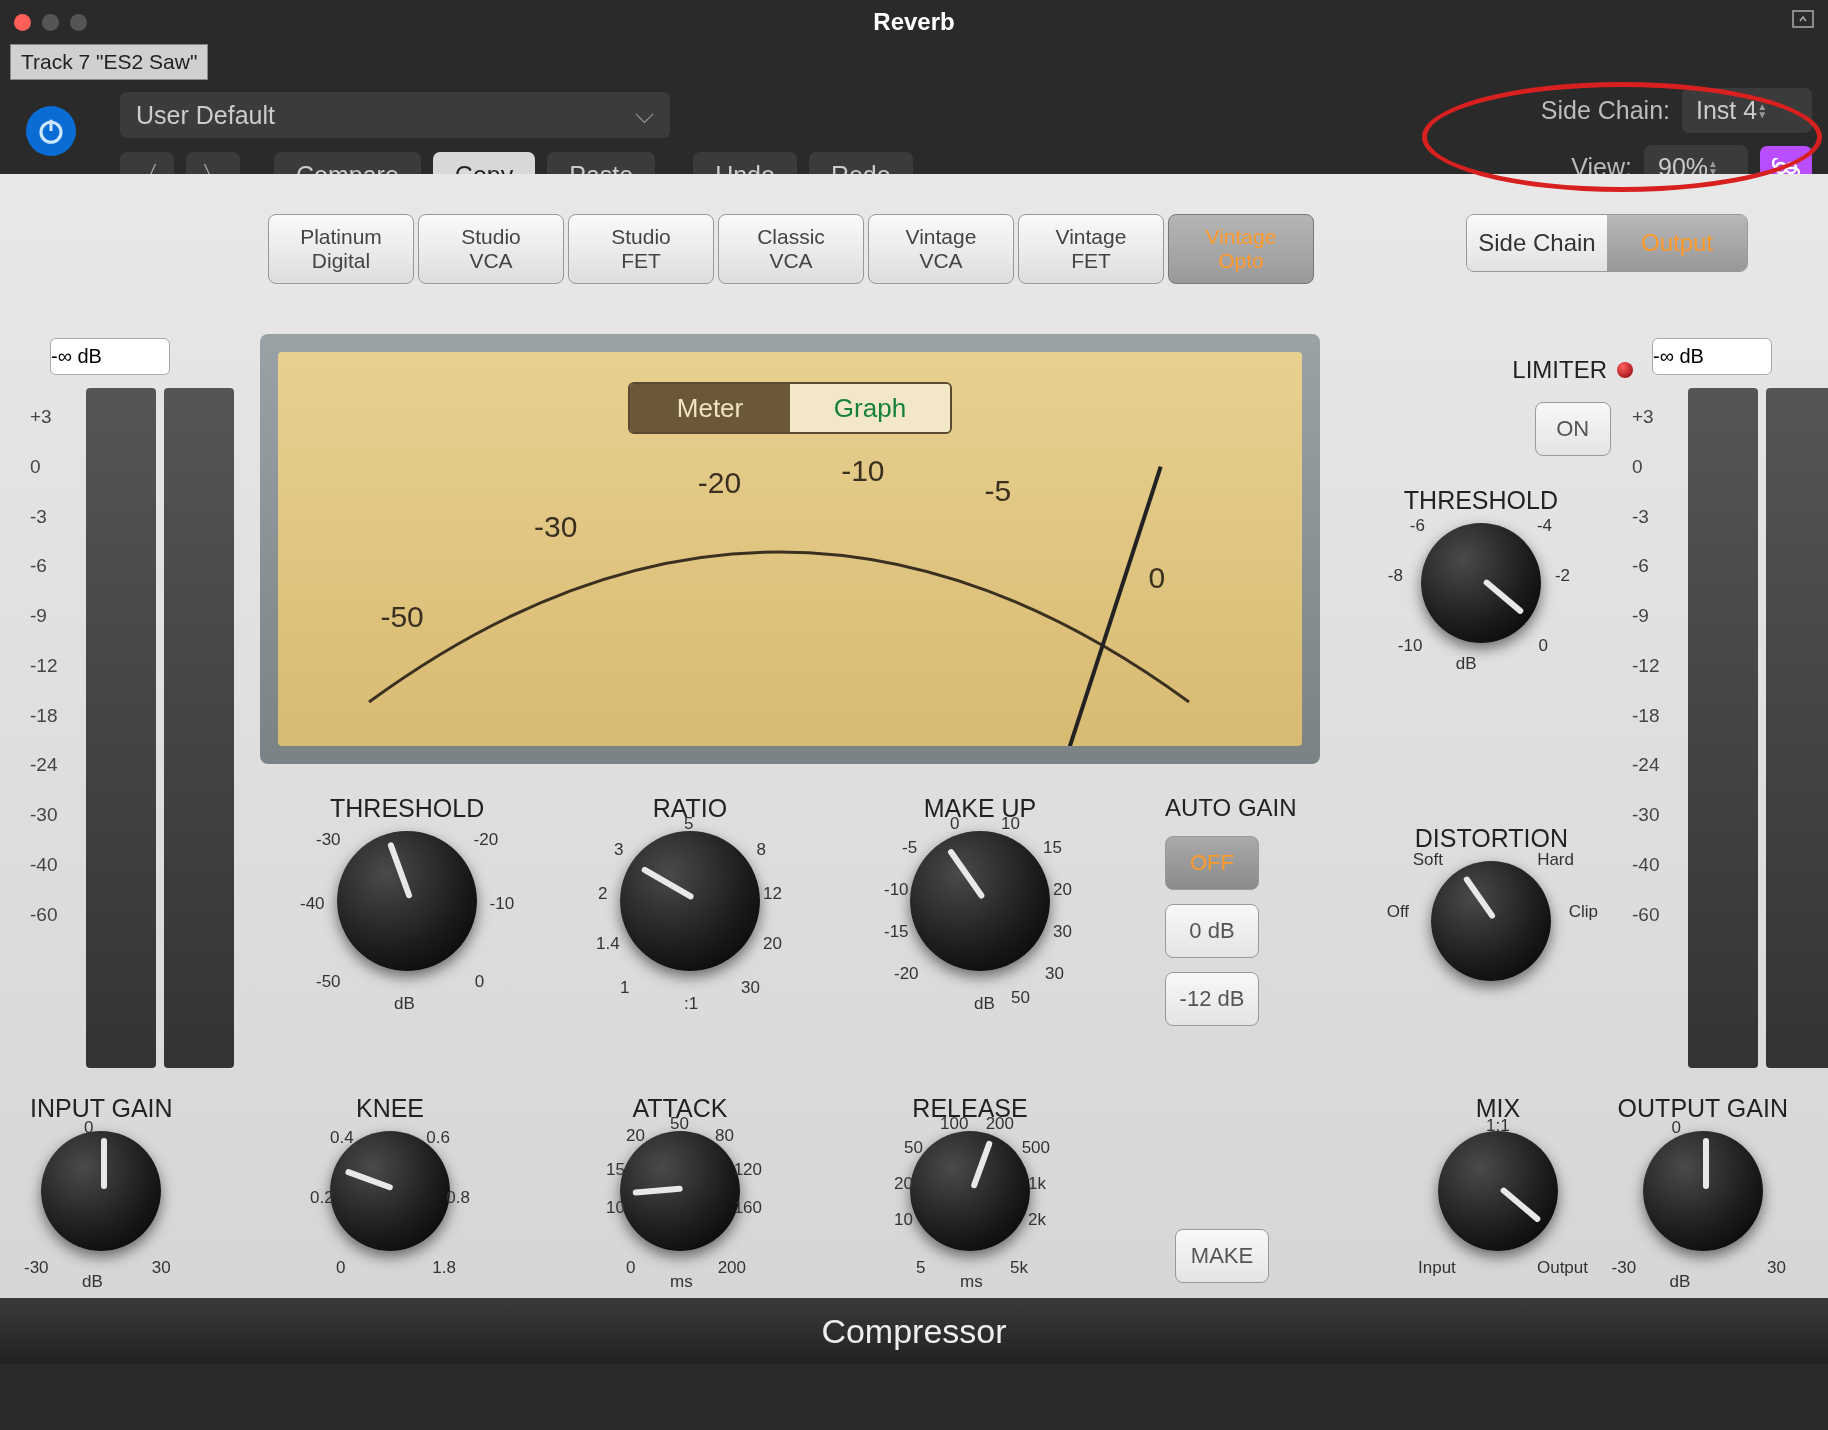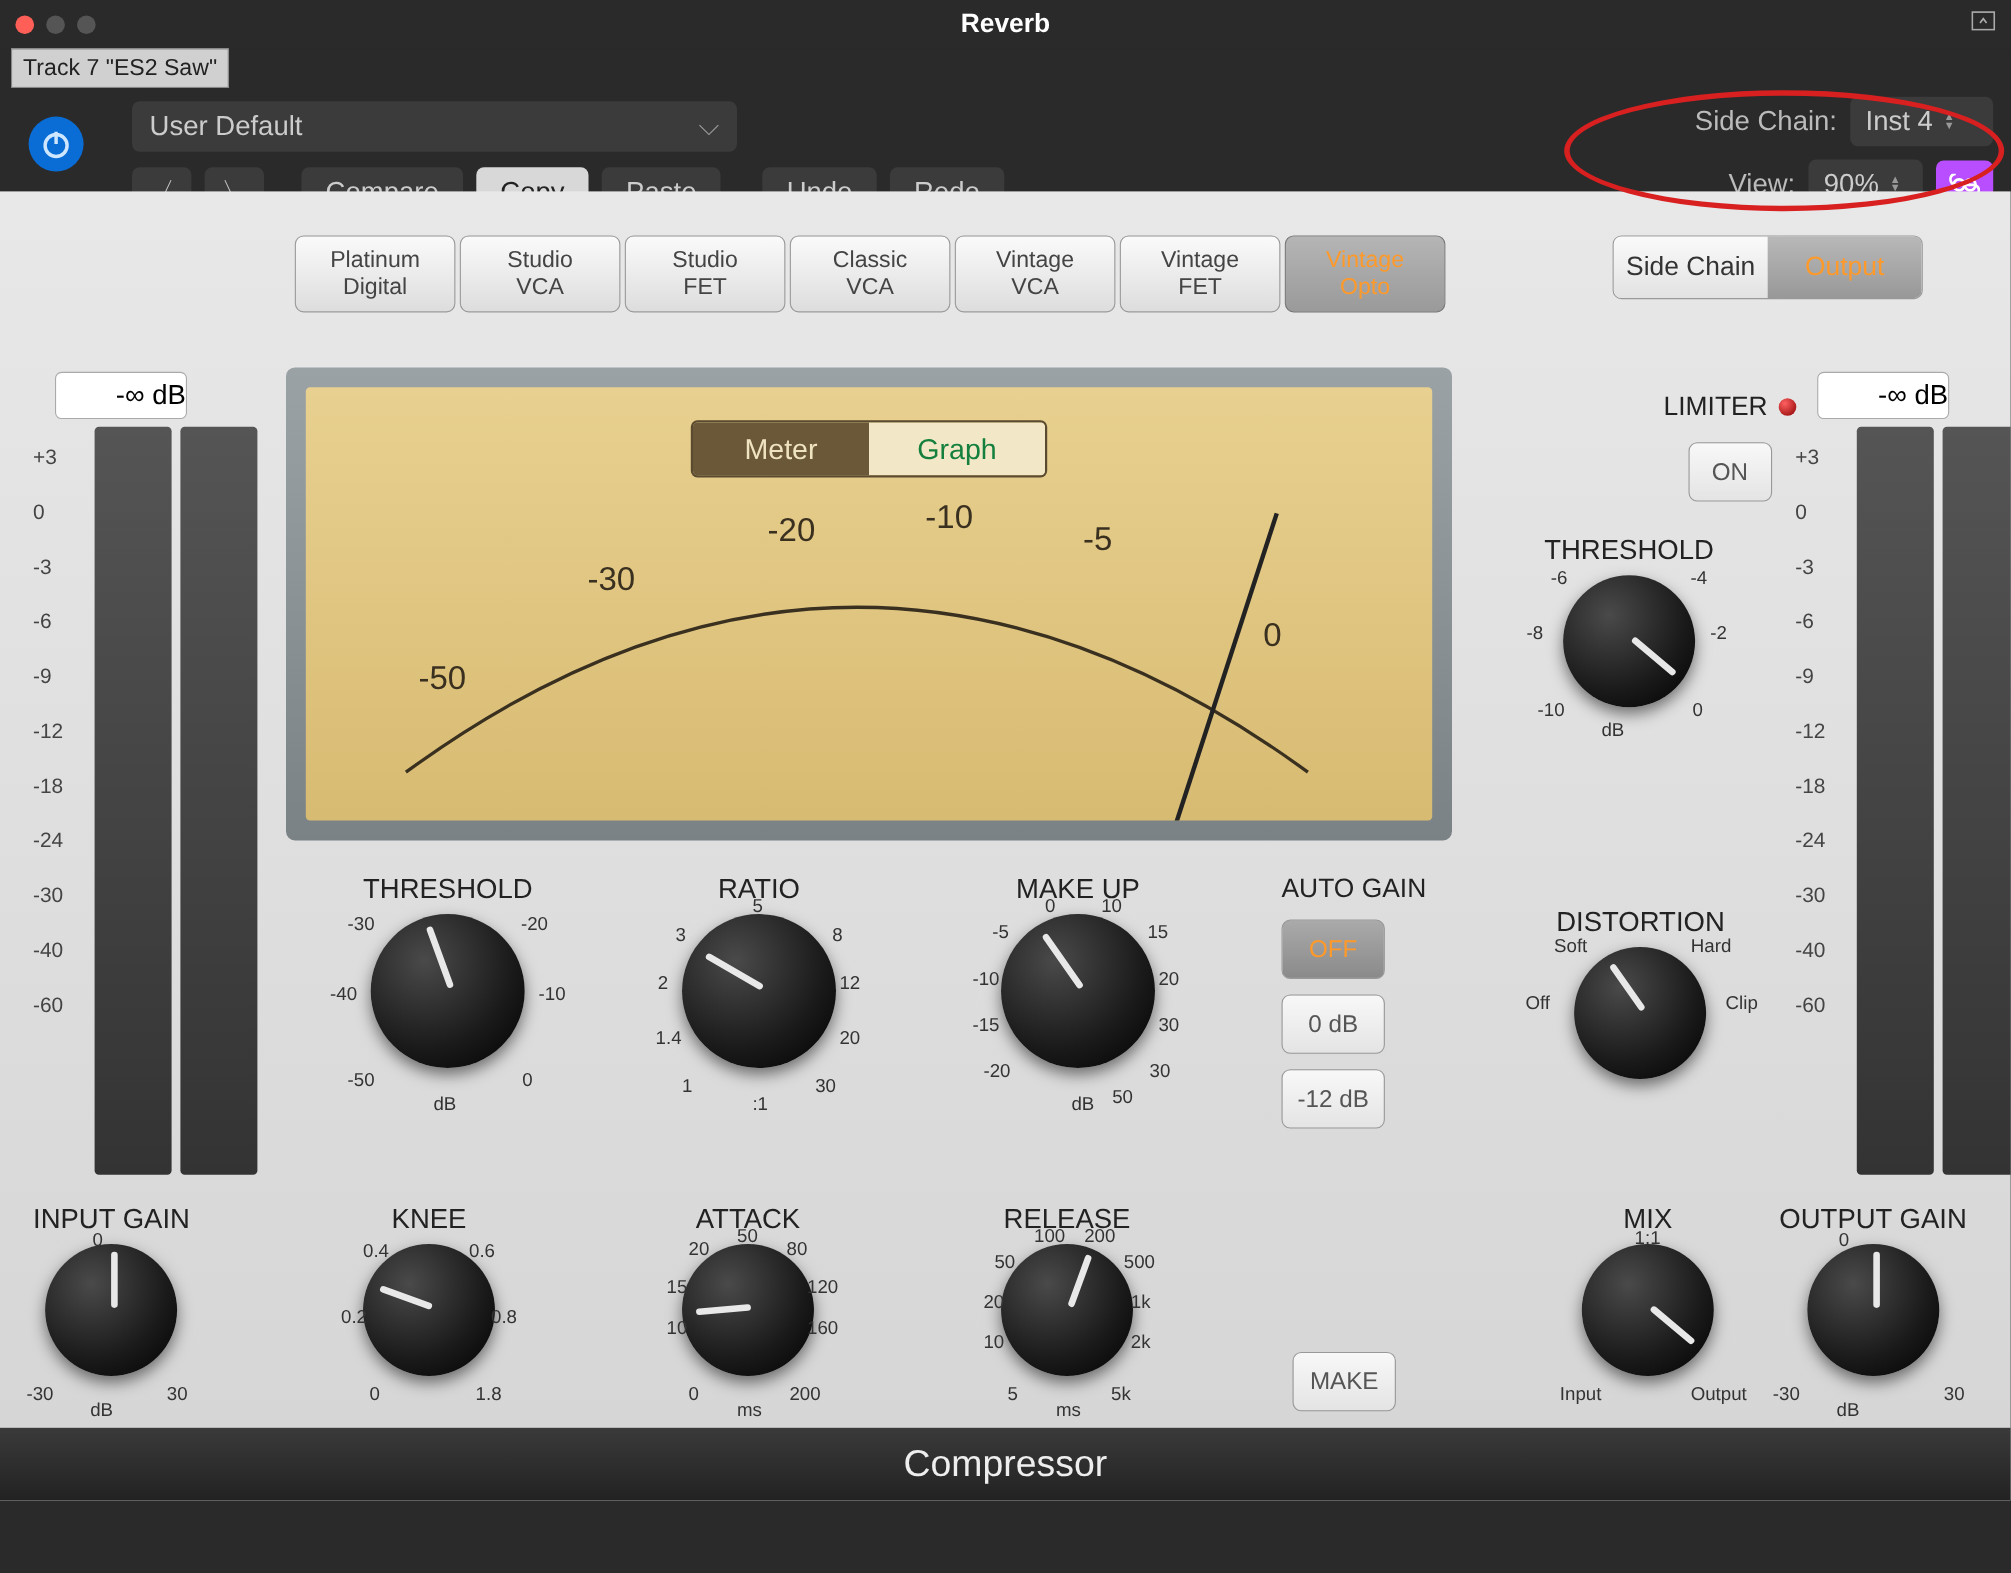--- a/index.html
+++ b/index.html
@@ -16,42 +16,42 @@
 .power svg{width:30px;height:30px}
 .preset{position:absolute;left:120px;top:48px;width:550px;height:46px;background:#3b3b3b;border-radius:7px;display:flex;align-items:center;padding:0 16px;color:#ccc;font-size:25px}
 .preset .chev{margin-left:auto;color:#999}
 .btnrow{position:absolute;left:120px;top:108px;display:flex;gap:12px}
 .navbtn{width:54px;height:46px;background:#3b3b3b;border-radius:7px;display:flex;align-items:center;justify-content:center;color:#ccc;font-size:24px}
 .tbtn{height:46px;padding:0 22px;background:#3b3b3b;border-radius:7px;color:#ccc;font-size:25px;display:flex;align-items:center}
 .tbtn.active{background:#d8d8d8;color:#222}
 .rightcol{position:absolute;right:16px;top:44px;display:flex;flex-direction:column;gap:12px;align-items:flex-end}
 .rrow{display:flex;align-items:center;gap:12px}
 .rlabel{color:#bbb;font-size:25px}
-.dd{background:#3b3b3b;border-radius:7px;padding:8px 14px;color:#ccc;font-size:25px;display:flex;align-items:center;gap:10px;min-width:130px}
+.dd{background:#3b3b3b;border-radius:7px;padding:8px 14px;color:#ccc;font-size:25px;display:flex;align-items:center;min-width:130px}
 .linkbtn{width:52px;height:44px;background:#b84eff;border-radius:7px;display:flex;align-items:center;justify-content:center}
 .oval{position:absolute;right:6px;top:38px;width:400px;height:110px;border:5px solid #d92020;border-radius:50%;z-index:5;pointer-events:none}
 .plugin{position:absolute;left:0;top:174px;right:0;height:1190px;background:linear-gradient(180deg,#e8e8e8,#d5d5d5);overflow:hidden}
 .tabs{position:absolute;left:268px;top:40px;display:flex;gap:4px}
 .tab{width:146px;height:70px;background:linear-gradient(180deg,#fafafa,#ddd);border:1px solid #999;border-radius:8px;display:flex;align-items:center;justify-content:center;text-align:center;font-size:21px;color:#444;line-height:1.15}
 .tab.sel{background:linear-gradient(180deg,#b5b5b5,#9a9a9a);color:#ff9a2a;border-color:#777}
 .togseg{position:absolute;right:80px;top:40px;display:flex;border:1px solid #999;border-radius:8px;overflow:hidden}
 .togseg .seg{width:140px;height:56px;display:flex;align-items:center;justify-content:center;font-size:24px}
 .seg.a{background:linear-gradient(180deg,#fafafa,#e2e2e2);color:#333}
 .seg.b{background:linear-gradient(180deg,#b8b8b8,#989898);color:#ff9a2a}
 .meterbox{position:absolute;left:260px;top:160px;width:1060px;height:430px;background:linear-gradient(180deg,#9aa2a6,#7a8286);border-radius:8px;padding:18px}
 .vu{width:100%;height:100%;background:linear-gradient(180deg,#e8d090,#d8bb72);border-radius:4px;position:relative;overflow:hidden}
 .mg{position:absolute;left:50%;top:30px;transform:translateX(-50%);display:flex;border:2px solid #5a4a30;border-radius:6px;overflow:hidden}
 .mg .m{width:160px;height:48px;display:flex;align-items:center;justify-content:center;font-size:26px}
 .mg .ma{background:#6a5838;color:#f0e4c0}
 .mg .mb{background:#f2e8c8;color:#15803d}
 .arc{position:absolute;left:5%;right:5%;top:110px;height:260px}
 .vunum{position:absolute;font-size:30px;color:#3a3020}
 .needle{position:absolute;left:77%;top:100px;width:4px;height:300px;background:#222;transform-origin:bottom center;transform:rotate(18deg)}
 .vmeter{position:absolute;width:160px}
-.vmeter .val{background:#fff;border:1px solid #aaa;border-radius:6px;text-align:right;font-size:25px;padding:6px 0;margin:0 auto 10px;width:120px}
+.vmeter .val{background:#fff;border:1px solid #aaa;border-radius:6px;text-align:left;font-size:20px;padding:6px 0;margin:0 auto 10px;width:120px}
 .scale{position:absolute;left:0;top:54px;font-size:19px;color:#444;line-height:2.62}
 .bars{position:absolute;left:56px;top:50px;width:70px;height:680px;background:linear-gradient(180deg,#555,#333);border-radius:4px}
 .barsR{position:absolute;right:0;top:50px;width:70px;height:680px;background:linear-gradient(180deg,#555,#333);border-radius:4px}
 .knob{position:absolute;text-align:center}
 .klabel{font-size:25px;color:#222;font-weight:400;margin-bottom:8px}
 .kbody{width:140px;height:140px;margin:0 auto;position:relative}
 .kdisc{position:absolute;inset:0;border-radius:50%;background:radial-gradient(circle at 35% 30%,#4a4a4a,#1a1a1a 60%,#000);box-shadow:0 6px 14px rgba(0,0,0,.5)}
 .kptr{position:absolute;left:50%;top:6%;width:6px;height:42%;background:#e8e8e8;transform-origin:bottom center;border-radius:3px}
 .ktick{position:absolute;font-size:17px;color:#333}
 .autog{position:absolute;left:1165px;top:620px;text-align:center}

